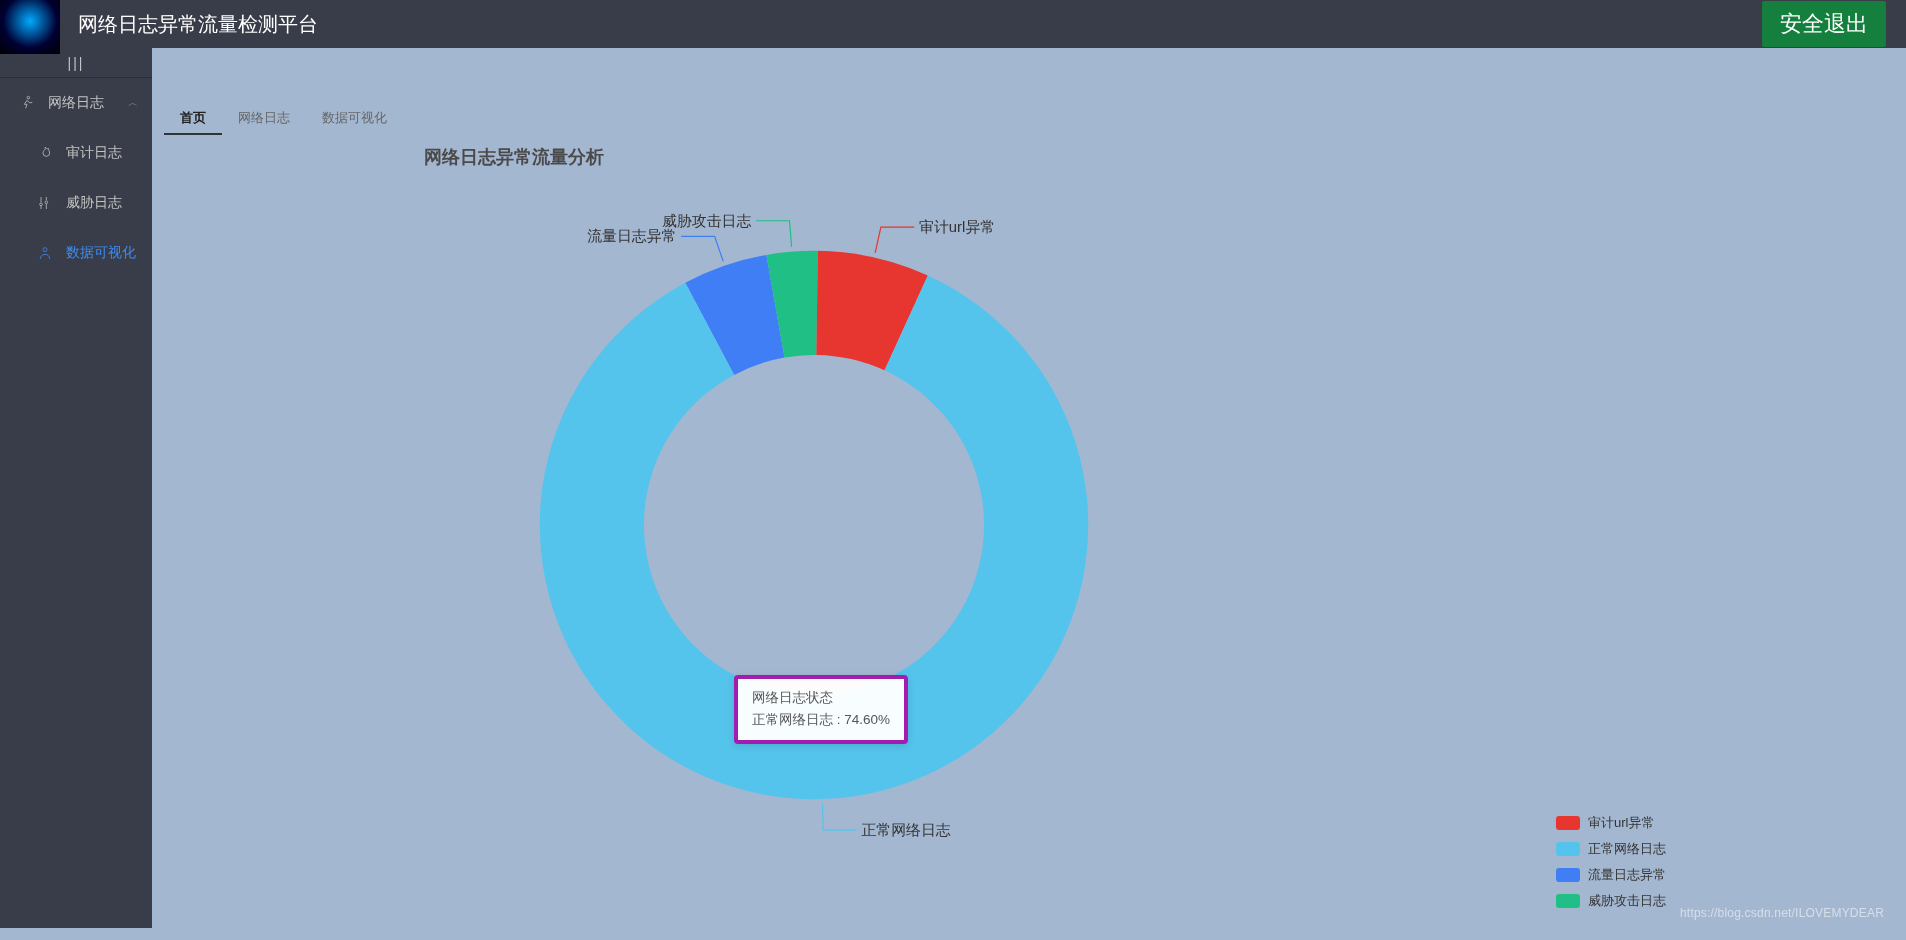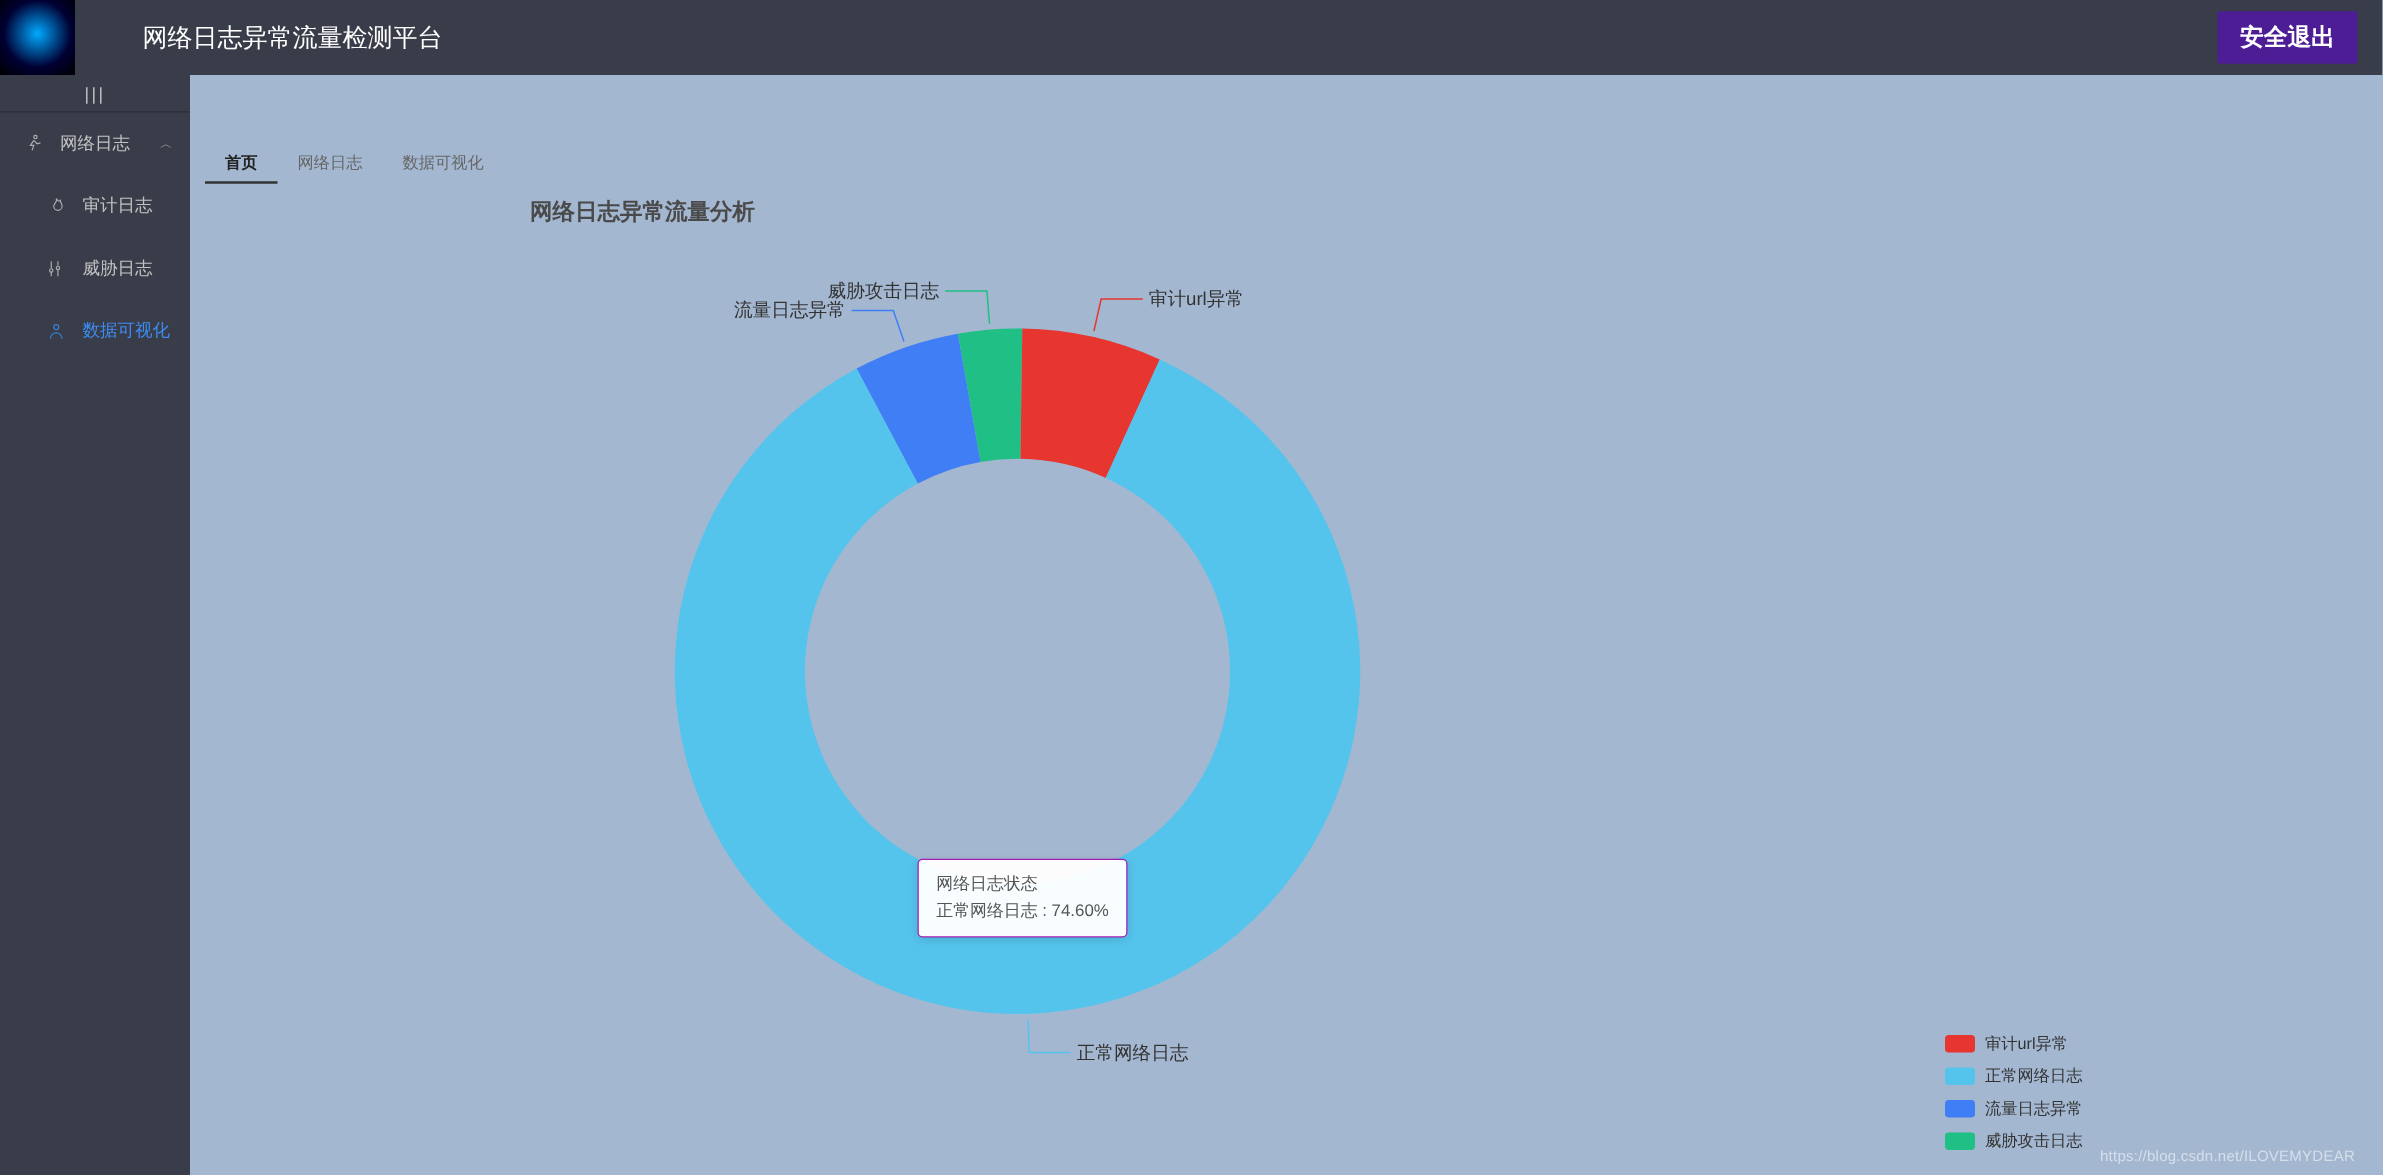--- a/index.html
+++ b/index.html
@@ -1,49 +1,47 @@
 <!DOCTYPE html>
 <html><head>
 <meta charset="utf-8">
 <style>
   * { box-sizing: border-box; margin: 0; padding: 0; }
   html, body { width: 100%; height: 100%; font-family: "Microsoft YaHei", Arial, sans-serif; }
   body { background: #a4b7d1; overflow: hidden; }
 
   
   .header {
-    height: 60px;
+    height: 48px;
     background: #393d49;
     display: flex;
     align-items: center;
     padding: 0 20px 0 0;
     position: relative;
-    gap: 36px;
   }
   .logo {
     width: 60px; height: 60px;
     background: radial-gradient(circle at 50% 45%, #0af 0%, #003 60%, #000 100%);
     position: relative;
   }
   .app-title {
     color: #fff;
     font-size: 20px;
     font-weight: 400;
     margin-left: 18px;
   }
   .logout-btn {
     margin-left: auto;
-    background: #4c1d95;
+    background: #15803d;
     color: #fff;
     border: none;
     padding: 8px 18px;
-    font-size: 19px;
+    font-size: 22px;
     border-radius: 2px;
     cursor: pointer;
-    font-weight: bold;
   }
 
   .main {
     display: flex;
     height: calc(100% - 60px);
   }
 
   
   .sidebar {
     width: 152px;
@@ -140,21 +138,21 @@
     height: 620px;
   }
   .donut-wrap svg { width: 100%; height: 100%; overflow: visible; }
 
   
   .tooltip {
     position: absolute;
     left: 570px;
     top: 530px;
     background: rgba(255,255,255,.96);
-    border: 1px solid #a21caf;
+    border: 4px solid #a21caf;
     box-shadow: 0 2px 8px rgba(0,0,0,.12);
     border-radius: 4px;
     padding: 8px 14px 10px 14px;
     font-size: 13.5px;
     color: #555;
     line-height: 1.6;
   }
 
   
   .legend {

